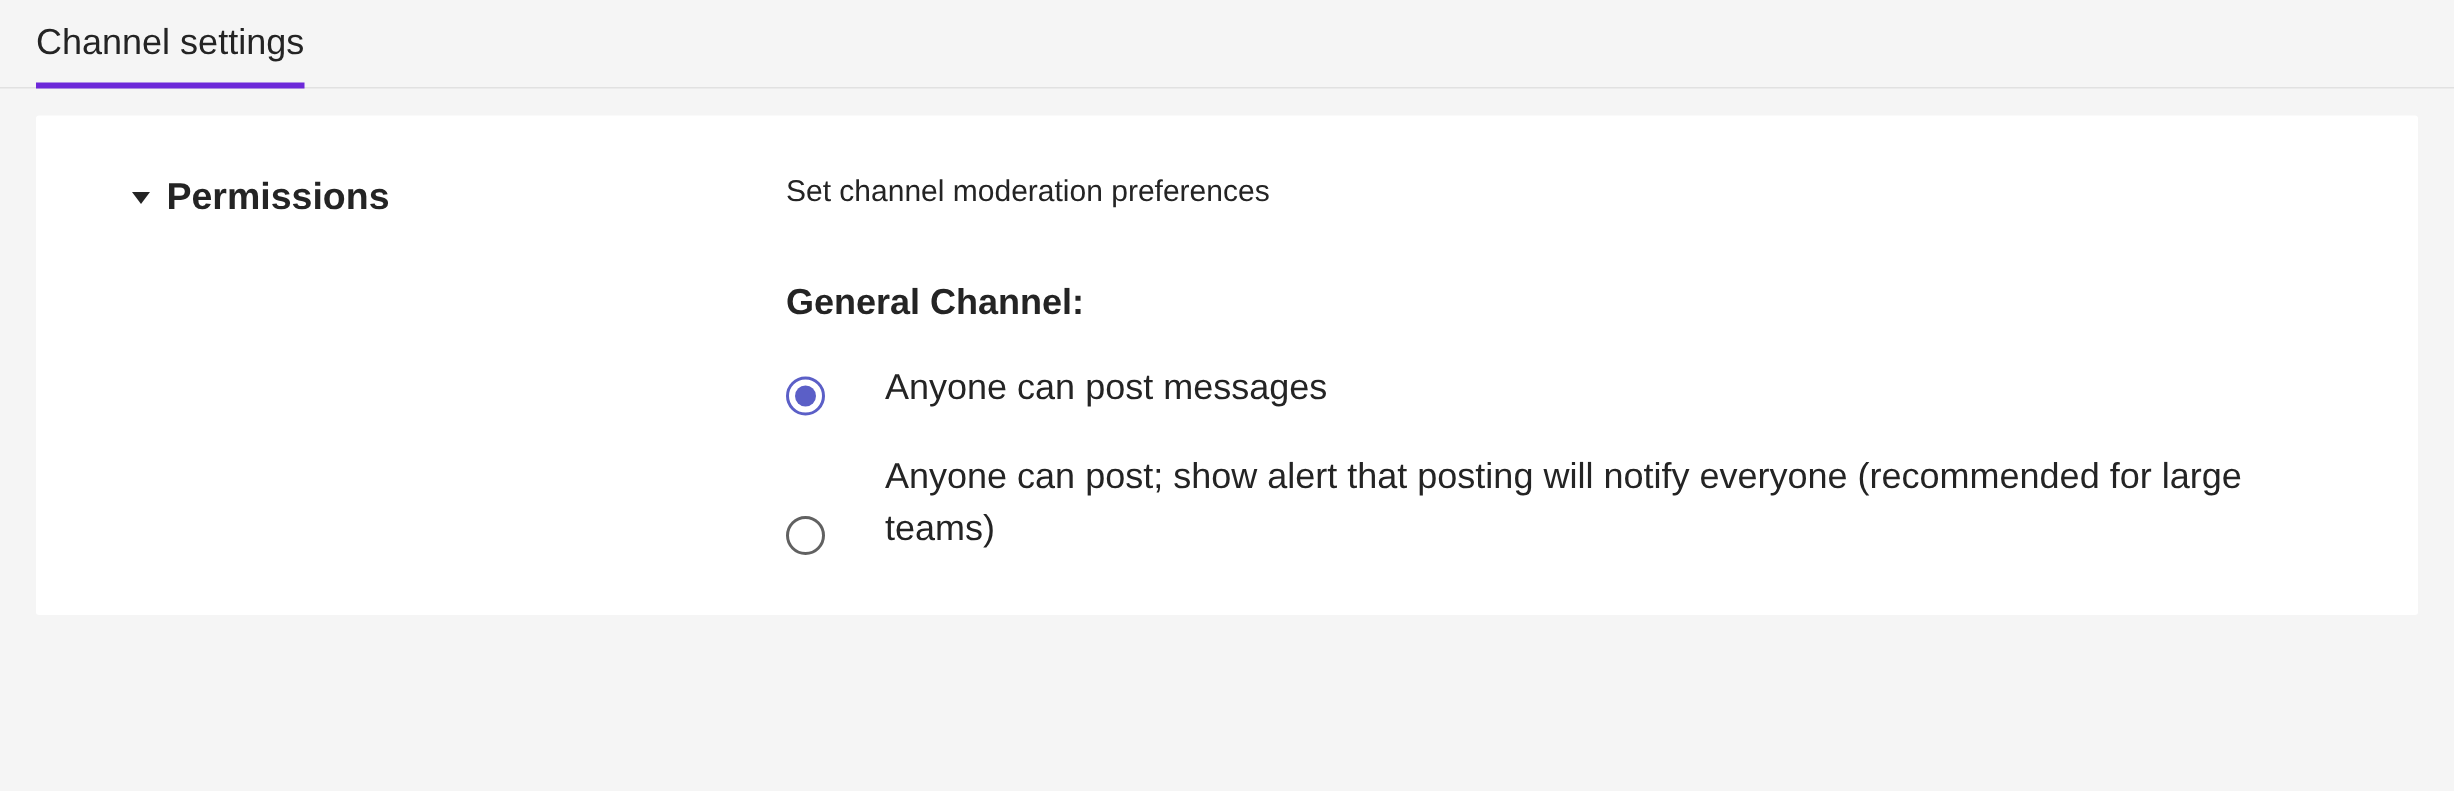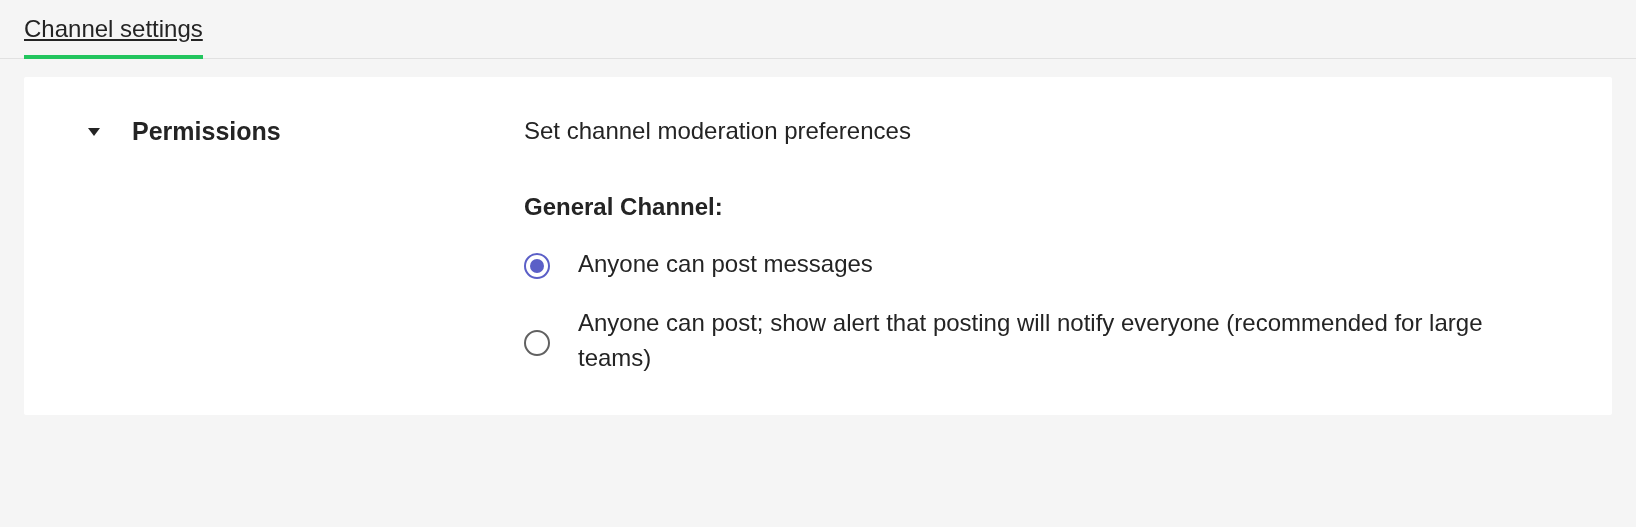--- a/index.html
+++ b/index.html
@@ -26,37 +26,36 @@
       font-weight: 400;
       color: #616161;
       padding: 14px 0 12px 0;
       cursor: pointer;
       border-bottom: 4px solid transparent;
       position: relative;
       top: 1px;
     }
     .tab.active {
       color: #242424;
-      border-bottom: 4px solid #22c55e;
-      text-decoration: underline;
+      border-bottom: 4px solid #6d28d9;
     }
     .panel {
       background: #ffffff;
       margin: 18px 24px 18px 24px;
       padding: 40px 48px 40px 64px;
       border-radius: 2px;
     }
     .section {
       display: flex;
       align-items: flex-start;
     }
     .section-header {
       display: flex;
       align-items: center;
-      gap: 32px;
+      gap: 11px;
       width: 436px;
       flex-shrink: 0;
       text-align: right;
     }
     .collapse-icon {
       width: 0;
       height: 0;
       border-left: 6px solid transparent;
       border-right: 6px solid transparent;
       border-top: 8px solid #242424;
@@ -65,40 +64,40 @@
     .section-title {
       font-size: 25px;
       font-weight: 700;
       color: #242424;
     }
     .section-body {
       flex: 1;
       max-width: 1030px;
     }
     .section-desc {
-      font-size: 24px;
+      font-size: 20px;
       font-weight: 400;
       color: #242424;
       margin-bottom: 48px;
     }
     .field-label {
       font-size: 24px;
       font-weight: 700;
       color: #242424;
       margin-bottom: 26px;
     }
     .radio-group {
       display: flex;
       flex-direction: column;
       gap: 24px;
     }
     .radio-row {
       display: flex;
-      align-items: center;
-      gap: 28px;
+      align-items: flex-end;
+      gap: 40px;
       cursor: pointer;
     }
     .radio-outer {
       width: 26px;
       height: 26px;
       border-radius: 50%;
       border: 2px solid #616161;
       flex-shrink: 0;
       display: flex;
       align-items: center;

